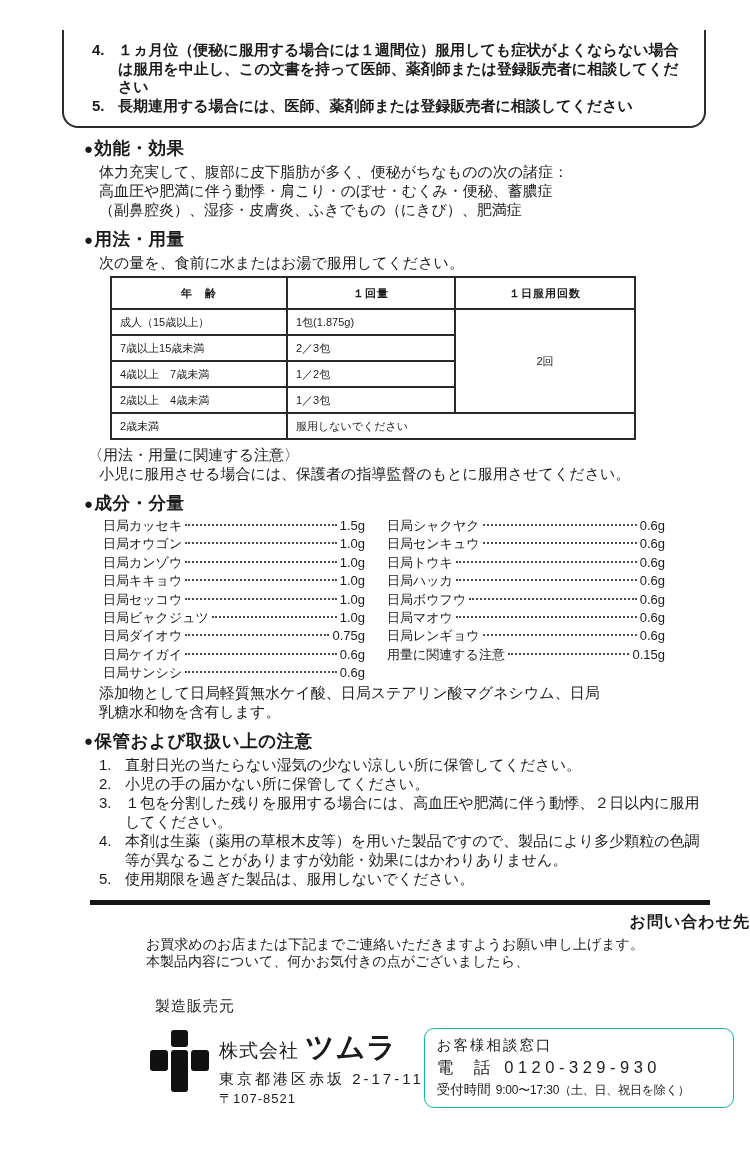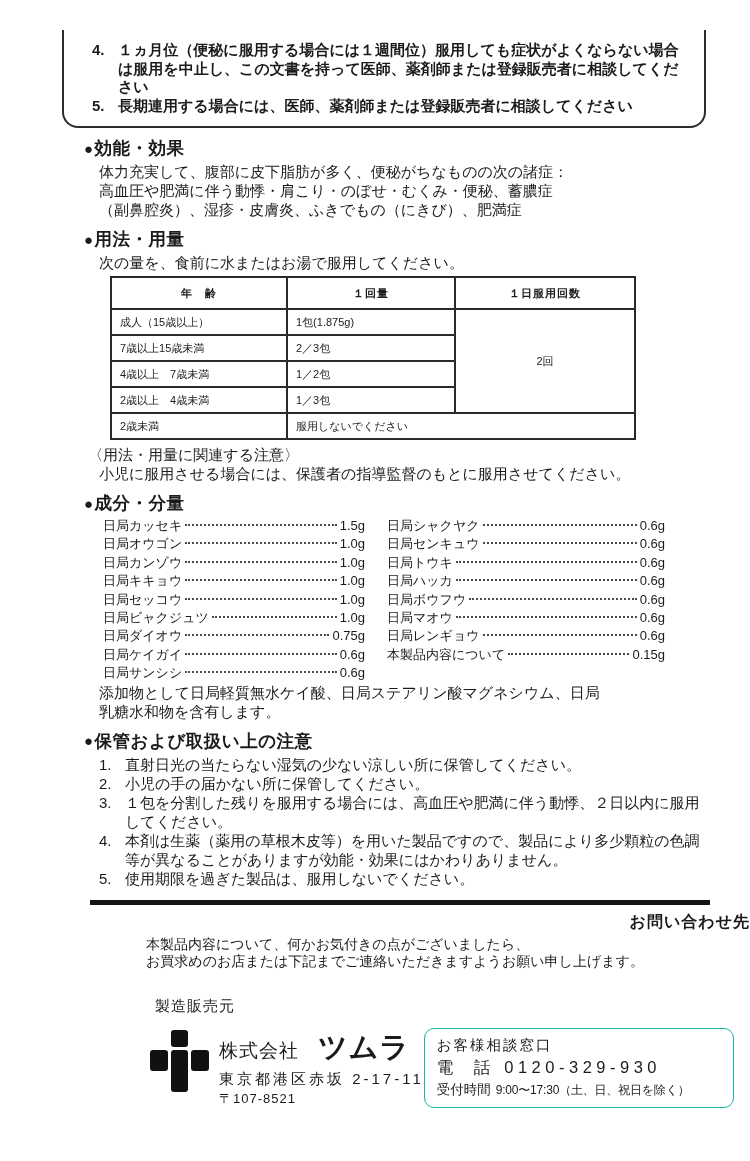--- a/index.html
+++ b/index.html
@@ -48,21 +48,21 @@
   .contact-title{text-align:right;font-weight:bold;font-size:16px;margin-top:7px;letter-spacing:1px;}
   .contact-lines{margin:3px 0 0 146px;font-size:14px;line-height:17.5px;}
   
   .maker{margin:26px 0 0 155px;font-size:15px;letter-spacing:1px;}
   .footer{display:flex;justify-content:space-between;align-items:flex-start;margin:12px 44px 0 150px;}
   .company{display:flex;}
   .logo{flex:none;margin-top:2px;}
   .company-text{margin-left:9px;}
   .company-name-line{display:flex;align-items:baseline;white-space:nowrap;}
   .prefix{font-size:19px;letter-spacing:1px;}
-  .cname{font-size:29px;font-weight:bold;letter-spacing:1px;margin-left:19px;}
+  .cname{font-size:29px;font-weight:bold;letter-spacing:1px;margin-left:6px;}
   .address{font-size:15px;letter-spacing:3px;margin-top:2px;white-space:nowrap;}
   .postal{font-size:13px;letter-spacing:1px;margin-top:1px;}
   .support{flex:none;width:286px;border:1px solid #14b8a6;border-radius:10px;padding:7px 10px 8px 12px;}
   .s-title{font-size:14.5px;letter-spacing:2px;}
   .s-phone{display:flex;align-items:baseline;font-size:16.5px;margin-top:2px;}
   .s-phone .lbl{margin-right:12px;letter-spacing:2px;}
   .s-phone .num{letter-spacing:4.5px;}
   .s-hours{display:flex;align-items:baseline;margin-top:2px;}
   .s-hours .hlbl{font-size:13.5px;margin-right:5px;}
   .s-hours .hval{font-size:12px;letter-spacing:-0.2px;white-space:nowrap;}
@@ -222,21 +222,21 @@
           <span class="ing-name">日局マオウ</span>
           <span class="ing-dots"></span>
           <span class="ing-amt">0.6g</span>
         </div>
           <div class="ing-row">
           <span class="ing-name">日局レンギョウ</span>
           <span class="ing-dots"></span>
           <span class="ing-amt">0.6g</span>
         </div>
           <div class="ing-row">
-          <span class="ing-name">本製品内容について</span>
+          <span class="ing-name">用量に関連する注意</span>
           <span class="ing-dots"></span>
           <span class="ing-amt">0.15g</span>
         </div>
         </div>
     </div>
 
     <div class="ind">
         <div class="bodyline">添加物として日局軽質無水ケイ酸、日局ステアリン酸マグネシウム、日局</div>
         <div class="bodyline">乳糖水和物を含有します。</div>
       </div>
@@ -267,22 +267,22 @@
         <span class="txt">使用期限を過ぎた製品は、服用しないでください。</span>
       </div>
       </div>
 
   </div>
 
   <div class="divider"></div>
 
   <div class="contact-title">お問い合わせ先</div>
   <div class="contact-lines">
+      <div>お買求めのお店または下記までご連絡いただきますようお願い申し上げます。</div>
       <div>本製品内容について、何かお気付きの点がございましたら、</div>
-      <div>お買求めのお店または下記までご連絡いただきますようお願い申し上げます。</div>
     </div>
 
   <div class="maker">製造販売元</div>
 
   <div class="footer">
     <div class="company">
       <span class="logo">
         <svg width="60" height="64" viewBox="0 0 60 64" xmlns="http://www.w3.org/2000/svg">
           <g fill="#111">
             <rect x="21" y="0" width="17" height="17" rx="3"></rect>

